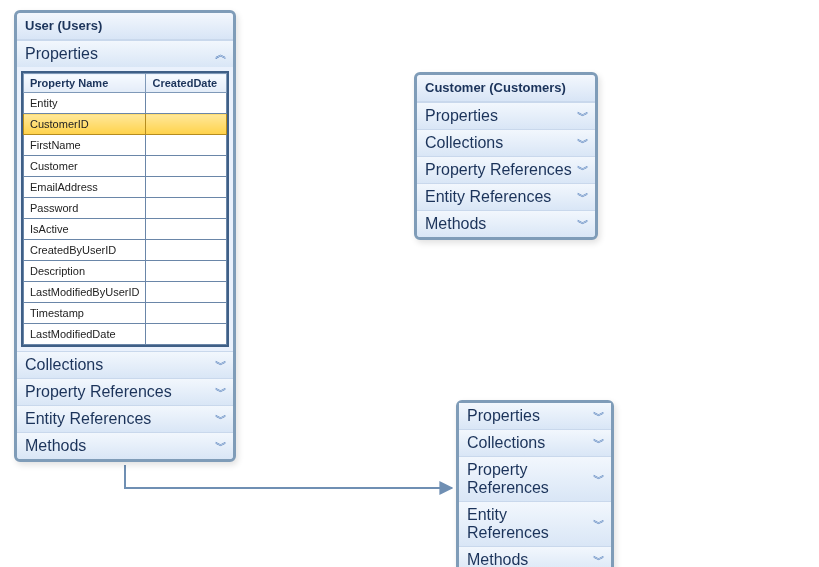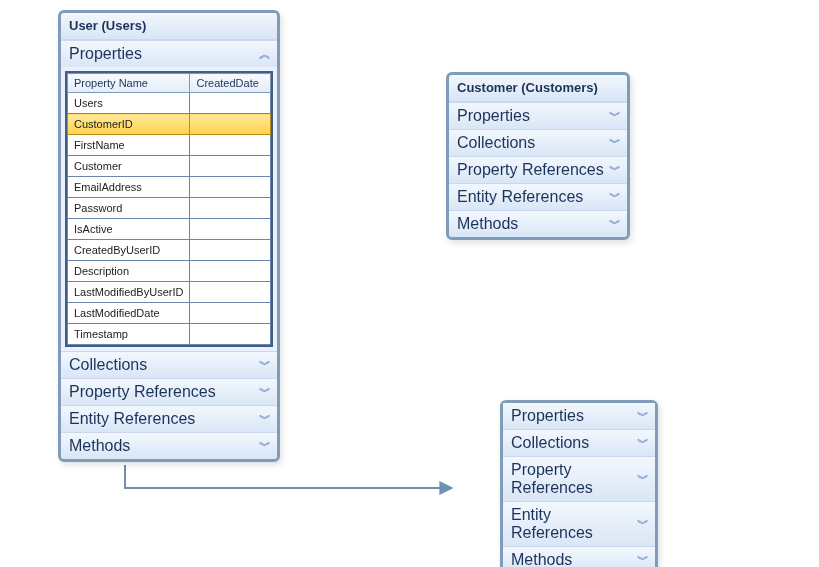--- a/index.html
+++ b/index.html
@@ -1,27 +1,27 @@
 <!DOCTYPE html>
 <html><head>
 <meta charset="utf-8">
 <style>
   html,body{margin:0;padding:0;width:819px;height:567px;background:#fff;font-family:"Segoe UI",Tahoma,Arial,sans-serif;font-size:12px;color:#1b335a;}
   .canvas{position:relative;width:819px;height:567px;}
-  .entity{position:absolute;border:3px solid #7f9cb8;border-radius:6px;background:#eaf1fc;box-shadow:2px 3px 6px rgba(0,0,0,.12);margin-left:44px;}
+  .entity{position:absolute;border:3px solid #7f9cb8;border-radius:6px;background:#eaf1fc;box-shadow:2px 3px 6px rgba(0,0,0,.12);}
   .entity-title{padding:5px 8px 6px 8px;font-weight:bold;font-size:13px;border-bottom:1px solid #c9d8ec;border-radius:4px 4px 0 0;
     background:linear-gradient(#f3f7fd,#d8e5f6);}
   .section{display:flex;justify-content:space-between;align-items:center;padding:4px 8px;border-top:1px solid #c9d8ec;
     background:linear-gradient(#f2f7fd,#d9e6f6);cursor:pointer;}
   .section:first-of-type{border-top:none;}
   .section .lbl{font-size:16px;color:#1b335a;}
   .chevrons{color:#4a77b6;font-size:12px;line-height:1;letter-spacing:-2px;white-space:nowrap;}
   .props-body{background:#fff;margin:4px;border:2px solid #3f5f86;}
   table.props{width:100%;border-collapse:collapse;font-size:11px;}
-  table.props th{background:linear-gradient(#f7faff,#e3ecf8);text-align:left;padding:3px 6px;font-weight:normal;border:1px solid #7f99b8;color:#1b335a;}
+  table.props th{background:linear-gradient(#f7faff,#e3ecf8);text-align:left;padding:3px 6px;font-weight:bold;border:1px solid #7f99b8;color:#1b335a;}
   table.props td{padding:2px 6px;border:1px solid #6a86a8;background:#fff;color:#222;height:16px;}
   tr.sel td{background:linear-gradient(#ffe89a,#ffd24a);border-color:#b58c1f;}
   svg.connector{position:absolute;top:0;left:0;pointer-events:none;}
 </style>
 </head>
 <body>
 <div class="canvas">
 
 <svg class="connector" width="819" height="567">
   <defs>
@@ -41,21 +41,21 @@
   <div class="props-body">
     <table class="props">
       <thead>
             <tr>
         <th style="width:58%">Property Name</th>
         <th>CreatedDate</th>
       </tr>
           </thead>
       <tbody id="user-rows">
             <tr>
-              <td>Users</td>
+              <td>Entity</td>
               <td></td>
             </tr>
             <tr class="sel">
               <td>CustomerID</td>
               <td></td>
             </tr>
             <tr>
               <td>FirstName</td>
               <td></td>
             </tr>
@@ -81,25 +81,25 @@
             </tr>
             <tr>
               <td>Description</td>
               <td></td>
             </tr>
             <tr>
               <td>LastModifiedByUserID</td>
               <td></td>
             </tr>
             <tr>
-              <td>LastModifiedDate</td>
+              <td>Timestamp</td>
               <td></td>
             </tr>
             <tr>
-              <td>Timestamp</td>
+              <td>LastModifiedDate</td>
               <td></td>
             </tr>
           </tbody>
     </table>
   </div>
   <div class="section">
     <span class="lbl">Collections</span>
     <span class="chevrons">︾</span>
   </div>
   <div class="section">
@@ -109,21 +109,21 @@
   <div class="section">
     <span class="lbl">Entity References</span>
     <span class="chevrons">︾</span>
   </div>
   <div class="section" style="border-radius:0 0 4px 4px;">
     <span class="lbl">Methods</span>
     <span class="chevrons">︾</span>
   </div>
 </div>
 
-<div class="entity" style="left:402px;top:72px;width:178px;">
+<div class="entity" style="left:414px;top:72px;width:178px;">
   <div class="entity-title">Customer (Customers)</div>
   <div class="section">
     <span class="lbl">Properties</span>
     <span class="chevrons">︾</span>
   </div>
   <div class="section">
     <span class="lbl">Collections</span>
     <span class="chevrons">︾</span>
   </div>
   <div class="section">

